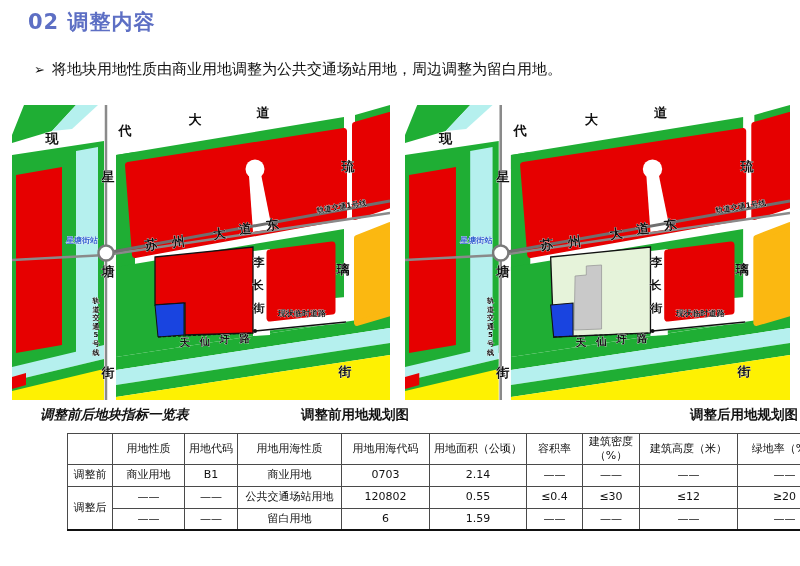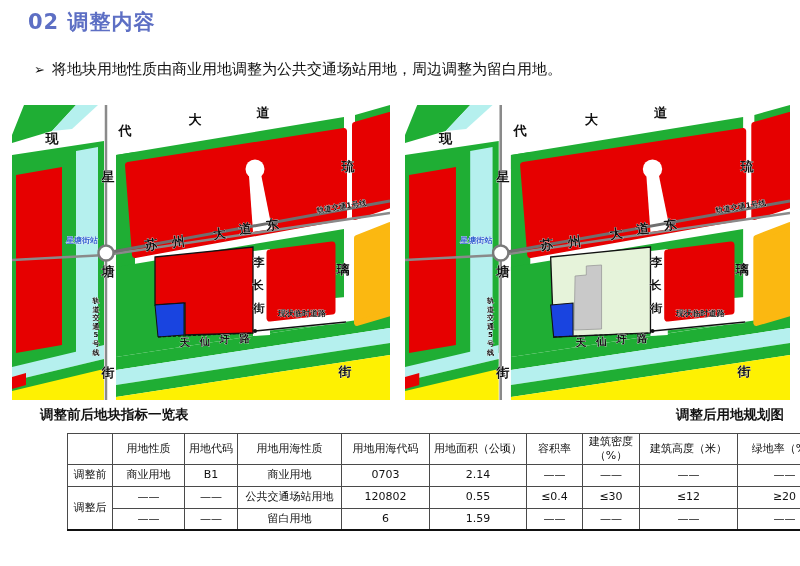--- a/index.html
+++ b/index.html
@@ -6,23 +6,23 @@
   body{font-family:"DejaVu Sans","Liberation Sans",sans-serif;background:#fff;}
   .slide{position:relative;width:800px;height:566px;background:#fff;overflow:hidden;padding-left:36px;}
   .slide-title{position:absolute;left:28px;top:8px;font-size:21px;font-weight:bold;letter-spacing:1px;}
   .bullet{position:absolute;left:34px;top:60px;font-size:15px;color:#111;display:flex;align-items:flex-start;}
   .bullet .marker{margin-right:7px;font-size:13px;line-height:20px;}
   .map-box{position:absolute;top:105px;height:295px;}
   .map-box svg{display:block;width:100%;height:100%;}
   #map-before{left:12px;width:378px;}
   #map-after{left:405px;width:385px;}
   .caption{position:absolute;top:406px;font-size:13.5px;font-weight:bold;color:#111;}
-  #cap-table{left:40px;}
+  #cap-table{left:40px;font-style:italic;}
   #cap-before{left:280px;width:150px;text-align:center;}
-  #cap-after{left:652px;width:132px;text-align:right;}
+  #cap-after{left:666px;width:132px;text-align:right;}
   table.metrics{position:absolute;left:28px;top:433px;width:764px;border-collapse:collapse;table-layout:fixed;
     font-size:11px;color:#111;border-top:1.5px solid #2a2a2a;border-bottom:2.2px solid #111;
     border-left:1px solid #3a3a3a;border-right:1px solid #3a3a3a;margin-left:39px;}
   table.metrics th,table.metrics td{border:1px solid #4a4a4a;text-align:center;vertical-align:middle;
     font-weight:normal;padding:1px 2px;line-height:1.25;}
   table.metrics thead tr{height:30px;}
   table.metrics tbody tr{height:22px;}
   .page-num{position:absolute;right:14px;top:541px;font-size:14px;color:#9a9a9a;}
 </style>
 </head>
@@ -174,20 +174,21 @@
         <text x="84" y="223.8" font-size="7" font-weight="bold" fill="#111" text-anchor="middle" stroke="#fff" stroke-width="0.35" paint-order="stroke" font-family="DejaVu Sans,sans-serif">通</text>
         <text x="84" y="232.4" font-size="7" font-weight="bold" fill="#111" text-anchor="middle" stroke="#fff" stroke-width="0.35" paint-order="stroke" font-family="DejaVu Sans,sans-serif">5</text>
         <text x="84" y="241" font-size="7" font-weight="bold" fill="#111" text-anchor="middle" stroke="#fff" stroke-width="0.35" paint-order="stroke" font-family="DejaVu Sans,sans-serif">号</text>
         <text x="84" y="249.6" font-size="7" font-weight="bold" fill="#111" text-anchor="middle" stroke="#fff" stroke-width="0.35" paint-order="stroke" font-family="DejaVu Sans,sans-serif">线</text>
         <text x="290" y="211" font-size="8" font-weight="bold" fill="#111" text-anchor="middle" stroke="#fff" stroke-width="0.35" paint-order="stroke" font-family="DejaVu Sans,sans-serif">现状临时道路</text>
         <text x="70" y="138" font-size="8" font-weight="bold" fill="#2e5fd0" text-anchor="middle" stroke="#fff" stroke-width="0.5" paint-order="stroke" font-family="DejaVu Sans,sans-serif">星塘街站</text>
       </svg>
   </div>
 
   <div class="caption" id="cap-table">调整前后地块指标一览表</div>
+  <div class="caption" id="cap-before">调整前用地规划图</div>
   <div class="caption" id="cap-after">调整后用地规划图</div>
 
   <table class="metrics">
       <colgroup>
         <col style="width: 45px;">
         <col style="width: 72px;">
         <col style="width: 53px;">
         <col style="width: 104px;">
         <col style="width: 88px;">
         <col style="width: 97px;">

